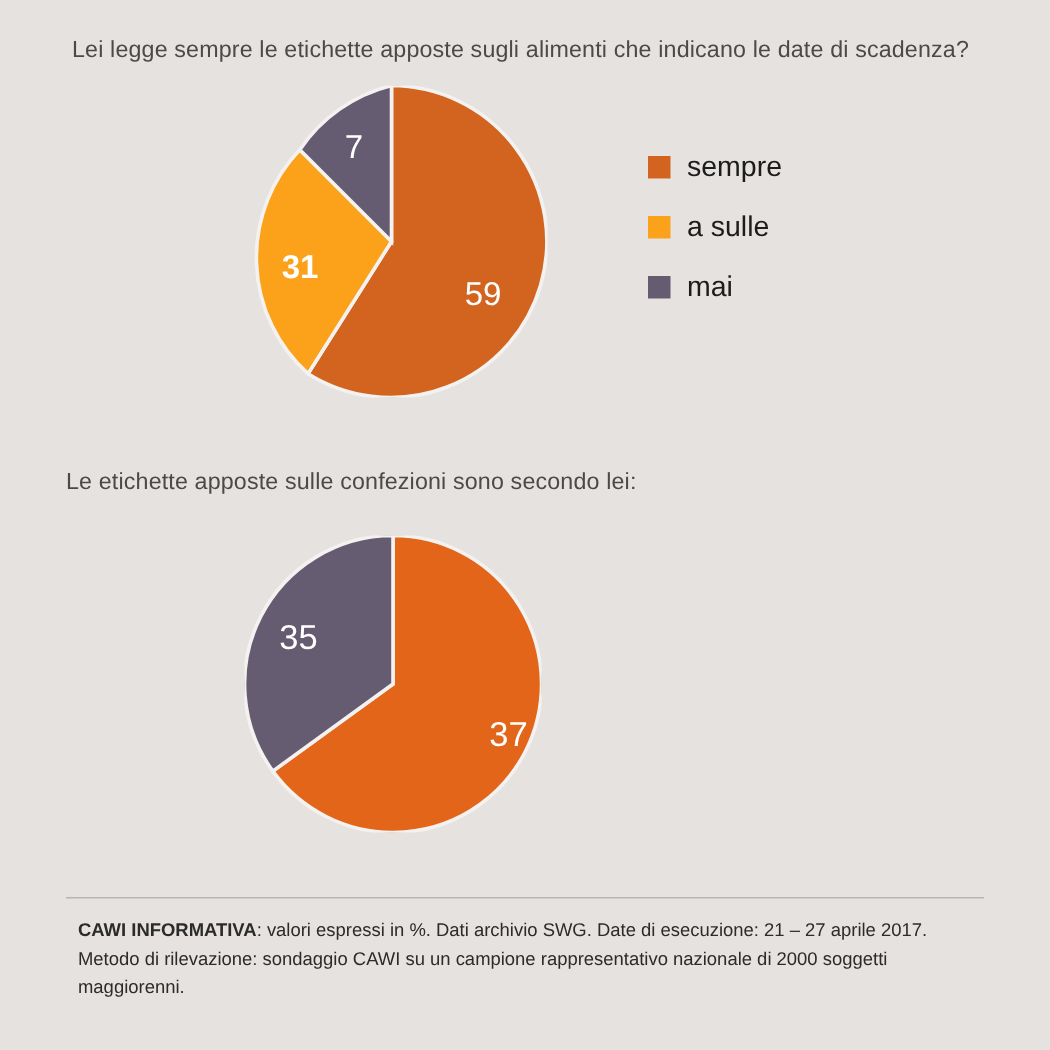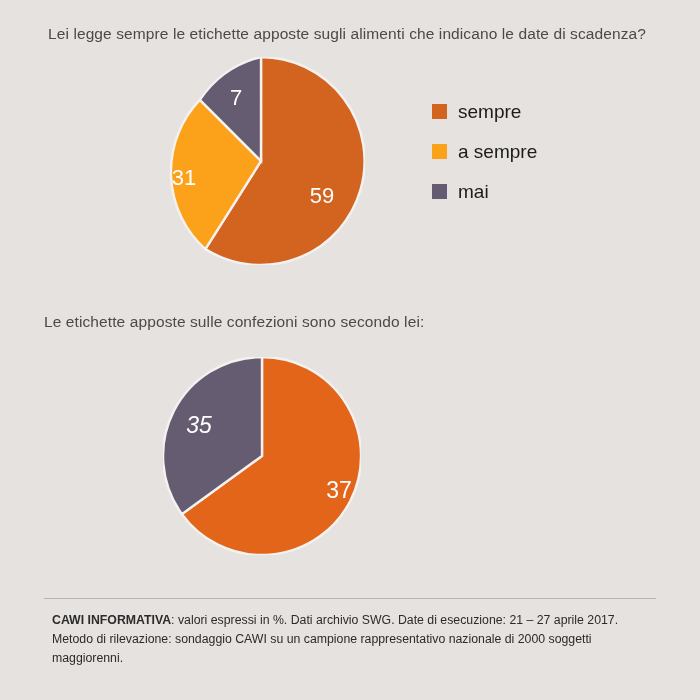--- a/index.html
+++ b/index.html
@@ -121,32 +121,32 @@
       <svg id="pie-1" viewBox="0 0 208 208">
 
         <path d="M 104 104 L 104 0 A 104 104 0 1 1 48.33 192.12 Z" fill="#d2641f" stroke="#f4f2f0" stroke-width="2.4"></path>
 
         <path d="M 104 104 L 48.33 192.12 A 104 104 0 0 1 42.87 42.87 Z" fill="#fca11a" stroke="#f4f2f0" stroke-width="2.4"></path>
 
         <path d="M 104 104 L 42.87 42.87 A 104 104 0 0 1 104 0 Z" fill="#665c72" stroke="#f4f2f0" stroke-width="2.4"></path>
       </svg>
 
       <div class="slice-label" style="left:165px; top:139px;">59</div>
-      <div class="slice-label" style="left:27px; top:121px;">31</div>
+      <div class="slice-label" style="left:43px; top:121px;font-weight:bold;">31</div>
       <div class="slice-label" style="left:79px; top:41px;">7</div>
     </div>
 
     <div class="legend" id="legend-1">
       <div class="legend-item">
         <span class="legend-swatch" style="background:#d2641f"></span>
         <span class="legend-text">sempre</span>
       </div>
       <div class="legend-item">
         <span class="legend-swatch" style="background:#fca11a"></span>
-        <span class="legend-text">a sempre</span>
+        <span class="legend-text">a sulle</span>
       </div>
       <div class="legend-item">
         <span class="legend-swatch" style="background:#665c72"></span>
         <span class="legend-text">mai</span>
       </div>
     </div>
   </div>
 
   <div class="chart-block" id="chart-2">
     <div class="q-title" id="title-2" style="top:13px;">Le etichette apposte sulle confezioni sono secondo lei:</div>
@@ -154,21 +154,21 @@
 
   <div class="pie-wrap" id="pie-2-wrap">
     <svg id="pie-2" viewBox="0 0 198 198">
 
       <path d="M 99 99 L 99 0 A 99 99 0 1 1 18.89 157.10 Z" fill="#e2651a" stroke="#f4f2f0" stroke-width="2.4"></path>
 
       <path d="M 99 99 L 18.89 157.10 A 99 99 0 0 1 99 0 Z" fill="#665c72" stroke="#f4f2f0" stroke-width="2.4"></path>
     </svg>
 
     <div class="slice-label" style="left:176px; top:133px; font-size:23px;">37</div>
-    <div class="slice-label" style="left:36px; top:68px; font-size:23px;font-style:italic;">35</div>
+    <div class="slice-label" style="left:36px; top:68px; font-size:23px;">35</div>
   </div>
 
 
   <div class="divider"></div>
   <div id="footnote">
     <span class="nota-label">CAWI INFORMATIVA</span><span>: valori espressi in %. Dati archivio SWG. Date di esecuzione: 21 – 27 aprile 2017. Metodo di rilevazione: sondaggio CAWI su un campione rappresentativo nazionale di 2000 soggetti maggiorenni.</span>
   </div>
 
 </div>
 

